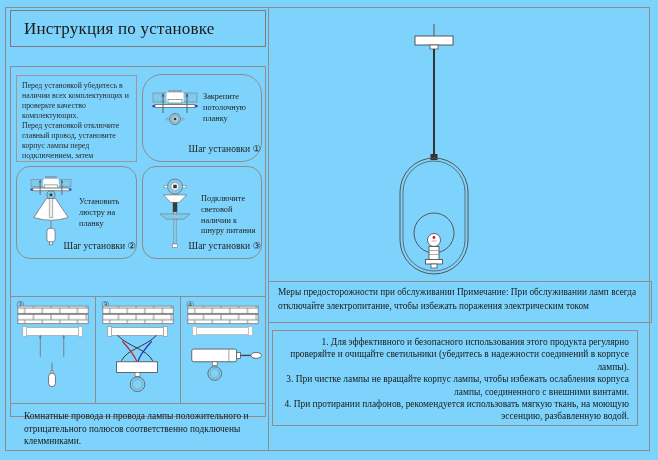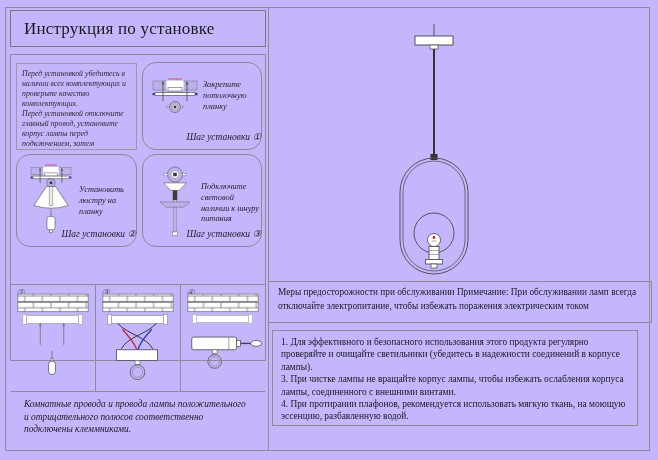--- a/index.html
+++ b/index.html
@@ -1,35 +1,35 @@
 <!DOCTYPE html>
 <html><head>
 <meta charset="utf-8">
 <style>
   html,body { margin:0; padding:0; background:#f2f2f2; }
   .screen {
-    position:relative; width:658px; height:460px; background:#c4b5fd;
+    position:relative; width:658px; height:460px; background:#7dd3fc;
     font-family:"Liberation Serif","DejaVu Serif",serif; color:#1a1a1a;
     overflow:hidden;
   }
   .frame { position:absolute; left:5px; top:7px; width:645px; height:444px; border:1px solid #8d8d8d; box-sizing:border-box; }
   .title-box {
     position:absolute; left:10px; top:10px; width:256px; height:37px;
     border:1px solid #7a7a7a; box-sizing:border-box;
     display:flex; align-items:center; padding-left:13px; font-size:17px; letter-spacing:.2px;
   }
-  .left-main { position:absolute; left:10px; top:54px; width:256px; height:307px; border:1px solid #8d8d8d; box-sizing:border-box;font-style:italic; }
+  .left-main { position:absolute; left:10px; top:66px; width:256px; height:351px; border:1px solid #8d8d8d; box-sizing:border-box; }
   .notes-box {
     position:absolute; left:5px; top:8px; width:121px; height:87px;
     border:1px solid #9a9a9a; box-sizing:border-box; padding:5px 4px 0 5px;
     font-size:7.8px; line-height:1.28; color:#2b2b2b; overflow:hidden;
   }
   .notes-box p { margin:0; }
   .step-box { position:absolute; border:1px solid #8d8d8d; border-radius:14px; box-sizing:border-box; }
-  .step-1 { left:131px; top:7px;  width:120px; height:88px; }
+  .step-1 { left:131px; top:7px;  width:120px; height:88px;border-radius:20px; }
   .step-2 { left:5px;   top:99px; width:121px; height:93px;padding-left:48px; }
   .step-3 { left:131px; top:99px; width:120px; height:93px; }
   .step-icon { position:absolute; }
   .step-caption { position:absolute; font-size:8.3px; line-height:1.3; color:#222; }
   .cap-1 { left:60px; top:17px; width:54px; }
   .cap-2 { left:62px; top:30px; width:54px; }
   .cap-3 { left:58px; top:27px; width:58px; }
   .step-label { position:absolute; bottom:7px; left:0; width:100%; text-align:right; font-size:9.5px; color:#222; }
   .panels { position:absolute; left:0; top:229px; width:254px; height:108px; border-top:1px solid #8d8d8d; border-bottom:1px solid #8d8d8d; box-sizing:border-box; display:flex; }
   .panel { flex:1; position:relative; border-right:1px solid #8d8d8d; }
@@ -44,21 +44,21 @@
   .divider-v { position:absolute; left:268px; top:7px; width:1px; height:444px; background:#8d8d8d; }
   .lamp-area { position:absolute; left:269px; top:8px; width:383px; height:272px; }
   .precaution-box {
     position:absolute; left:268px; top:281px; width:384px; height:42px;
     border:1px solid #8d8d8d; box-sizing:border-box; padding:4px 9px 7px 9px;
     font-size:9.3px; line-height:1.5; overflow:hidden;
   }
   .list-box {
     position:absolute; left:272px; top:330px; width:366px; height:96px;
     border:1px solid #8d8d8d; box-sizing:border-box; padding:5px 8px 0 8px;
-    font-size:9.4px; line-height:1.32; overflow:hidden;
+    font-size:9.4px; line-height:1.32; overflow:hidden;text-align:right;
   }
   .list-box p { margin:0; }
   svg { display:block; }
 </style>
 </head>
 <body>
 
 <svg width="0" height="0" style="position:absolute" aria-hidden="true">
   <defs>
     <pattern id="hatch" width="3.5" height="3.5" patternUnits="userSpaceOnUse">

